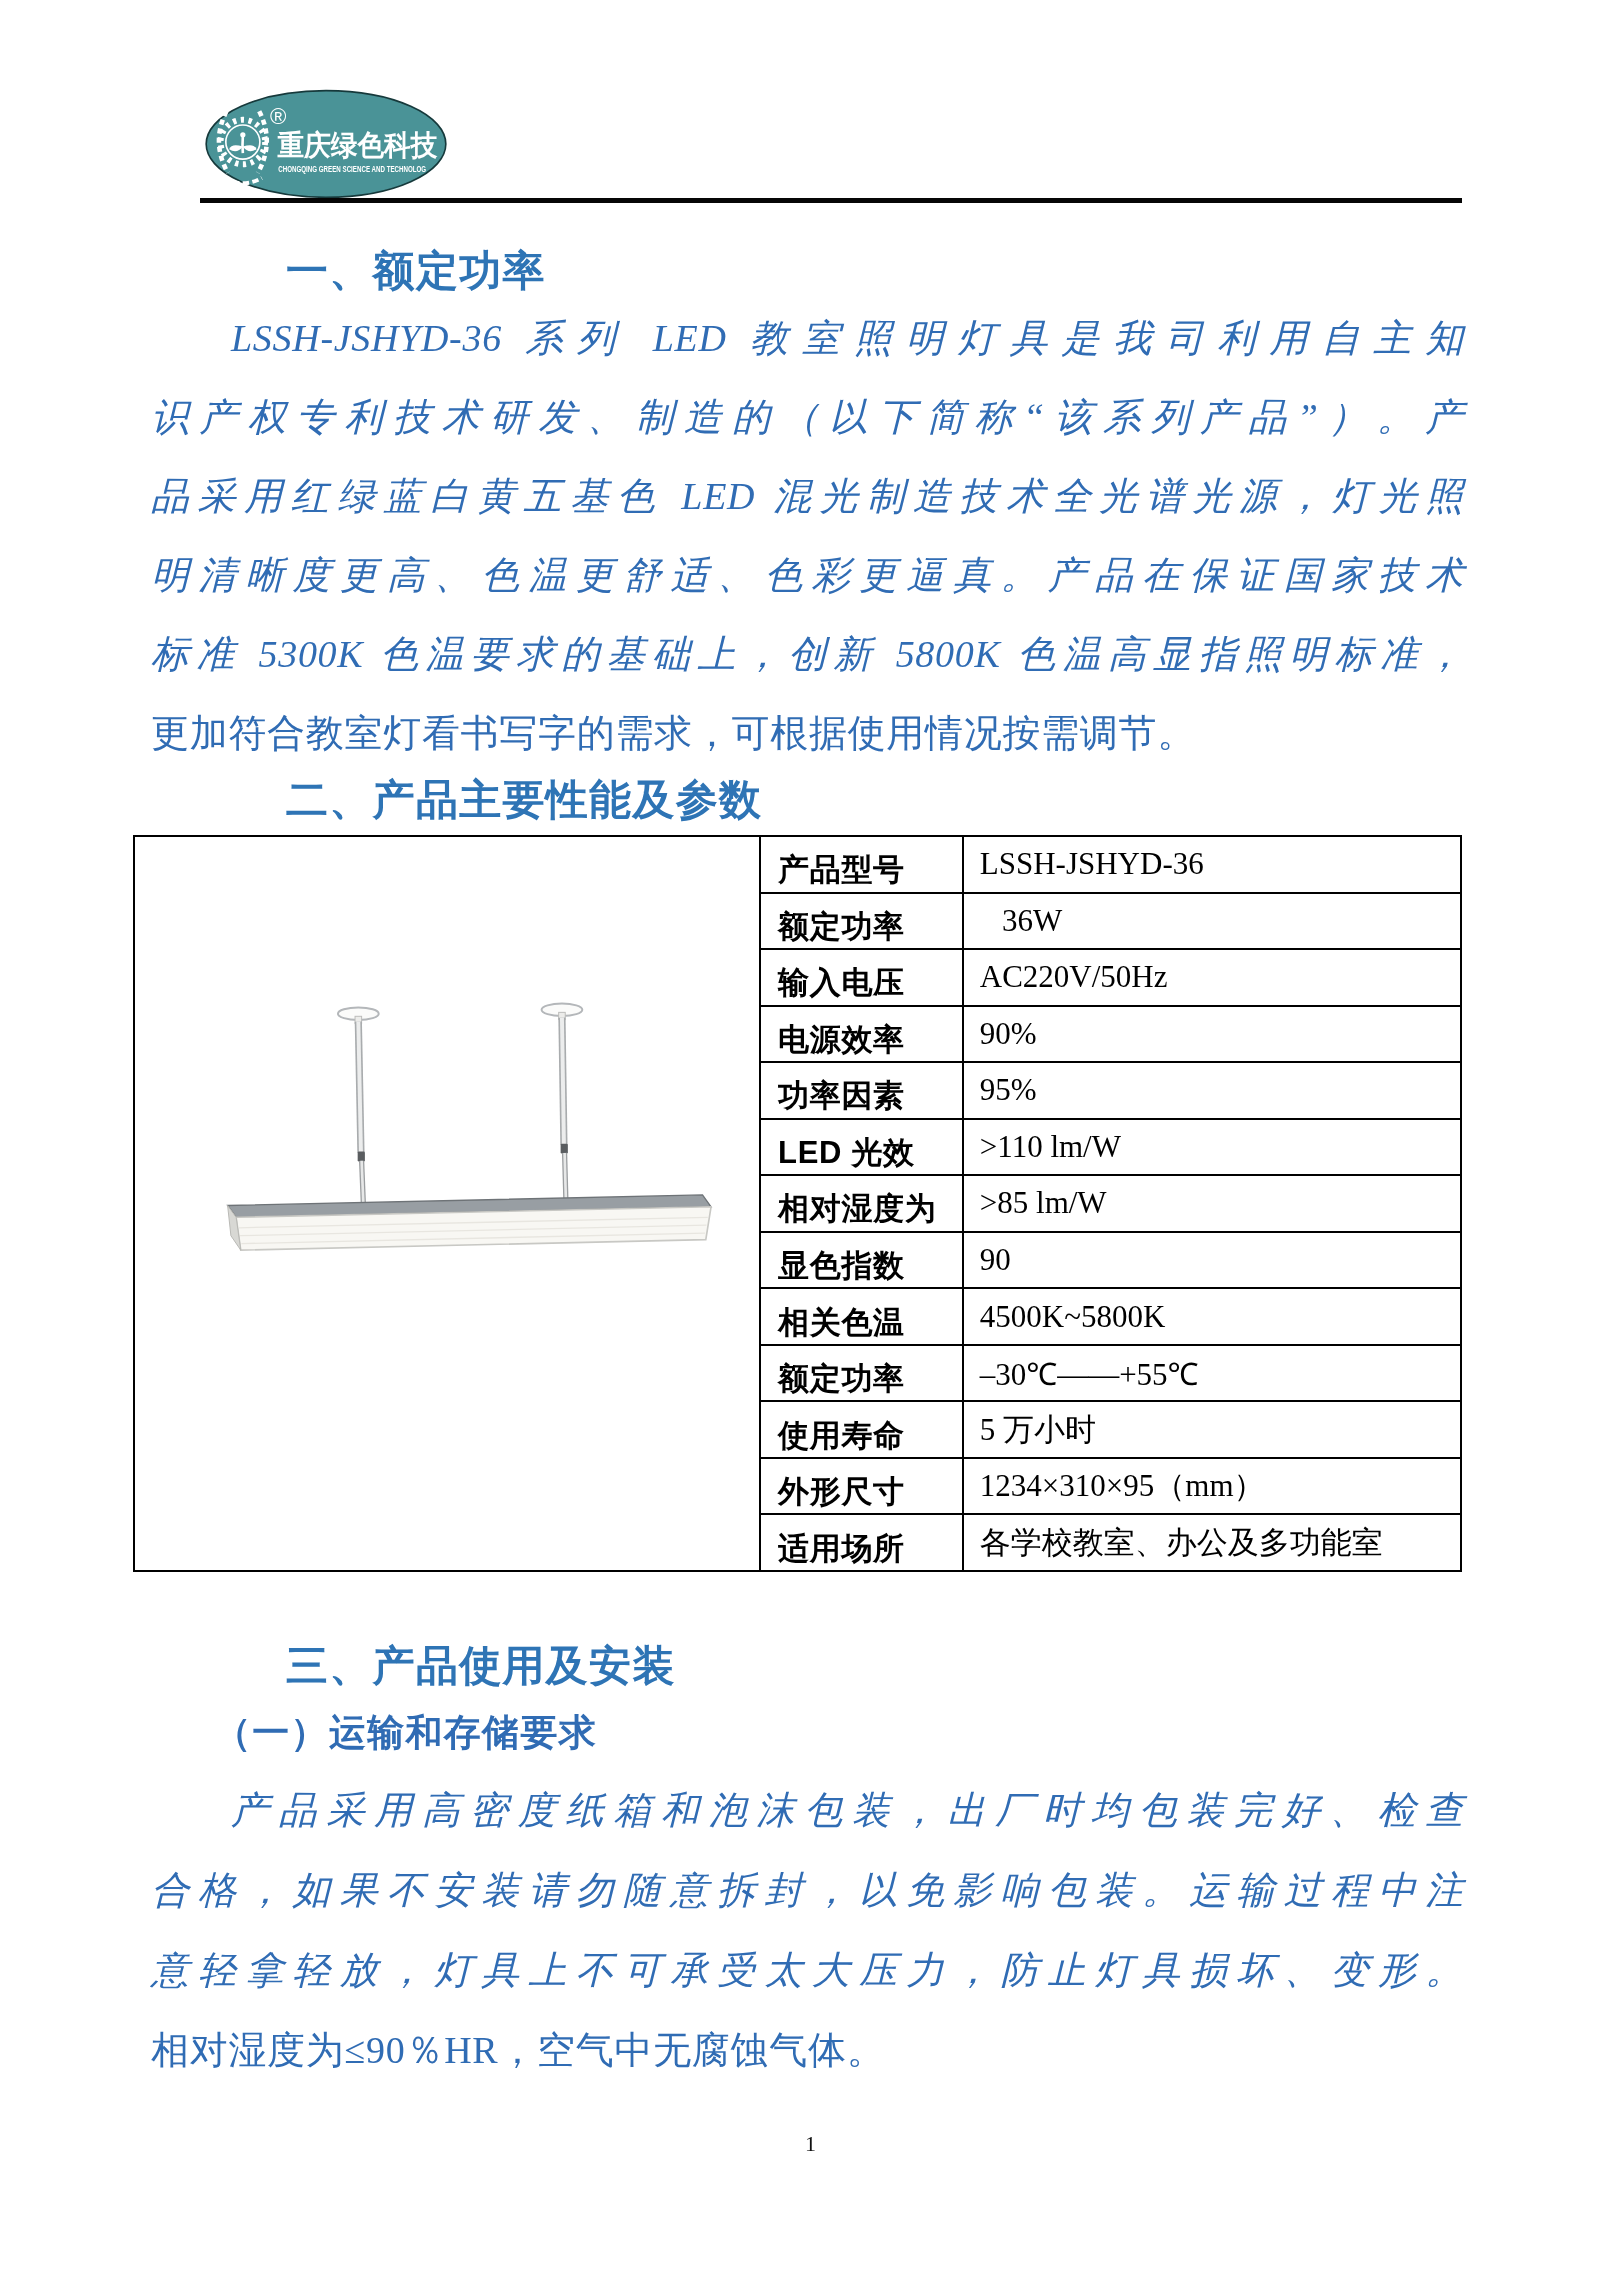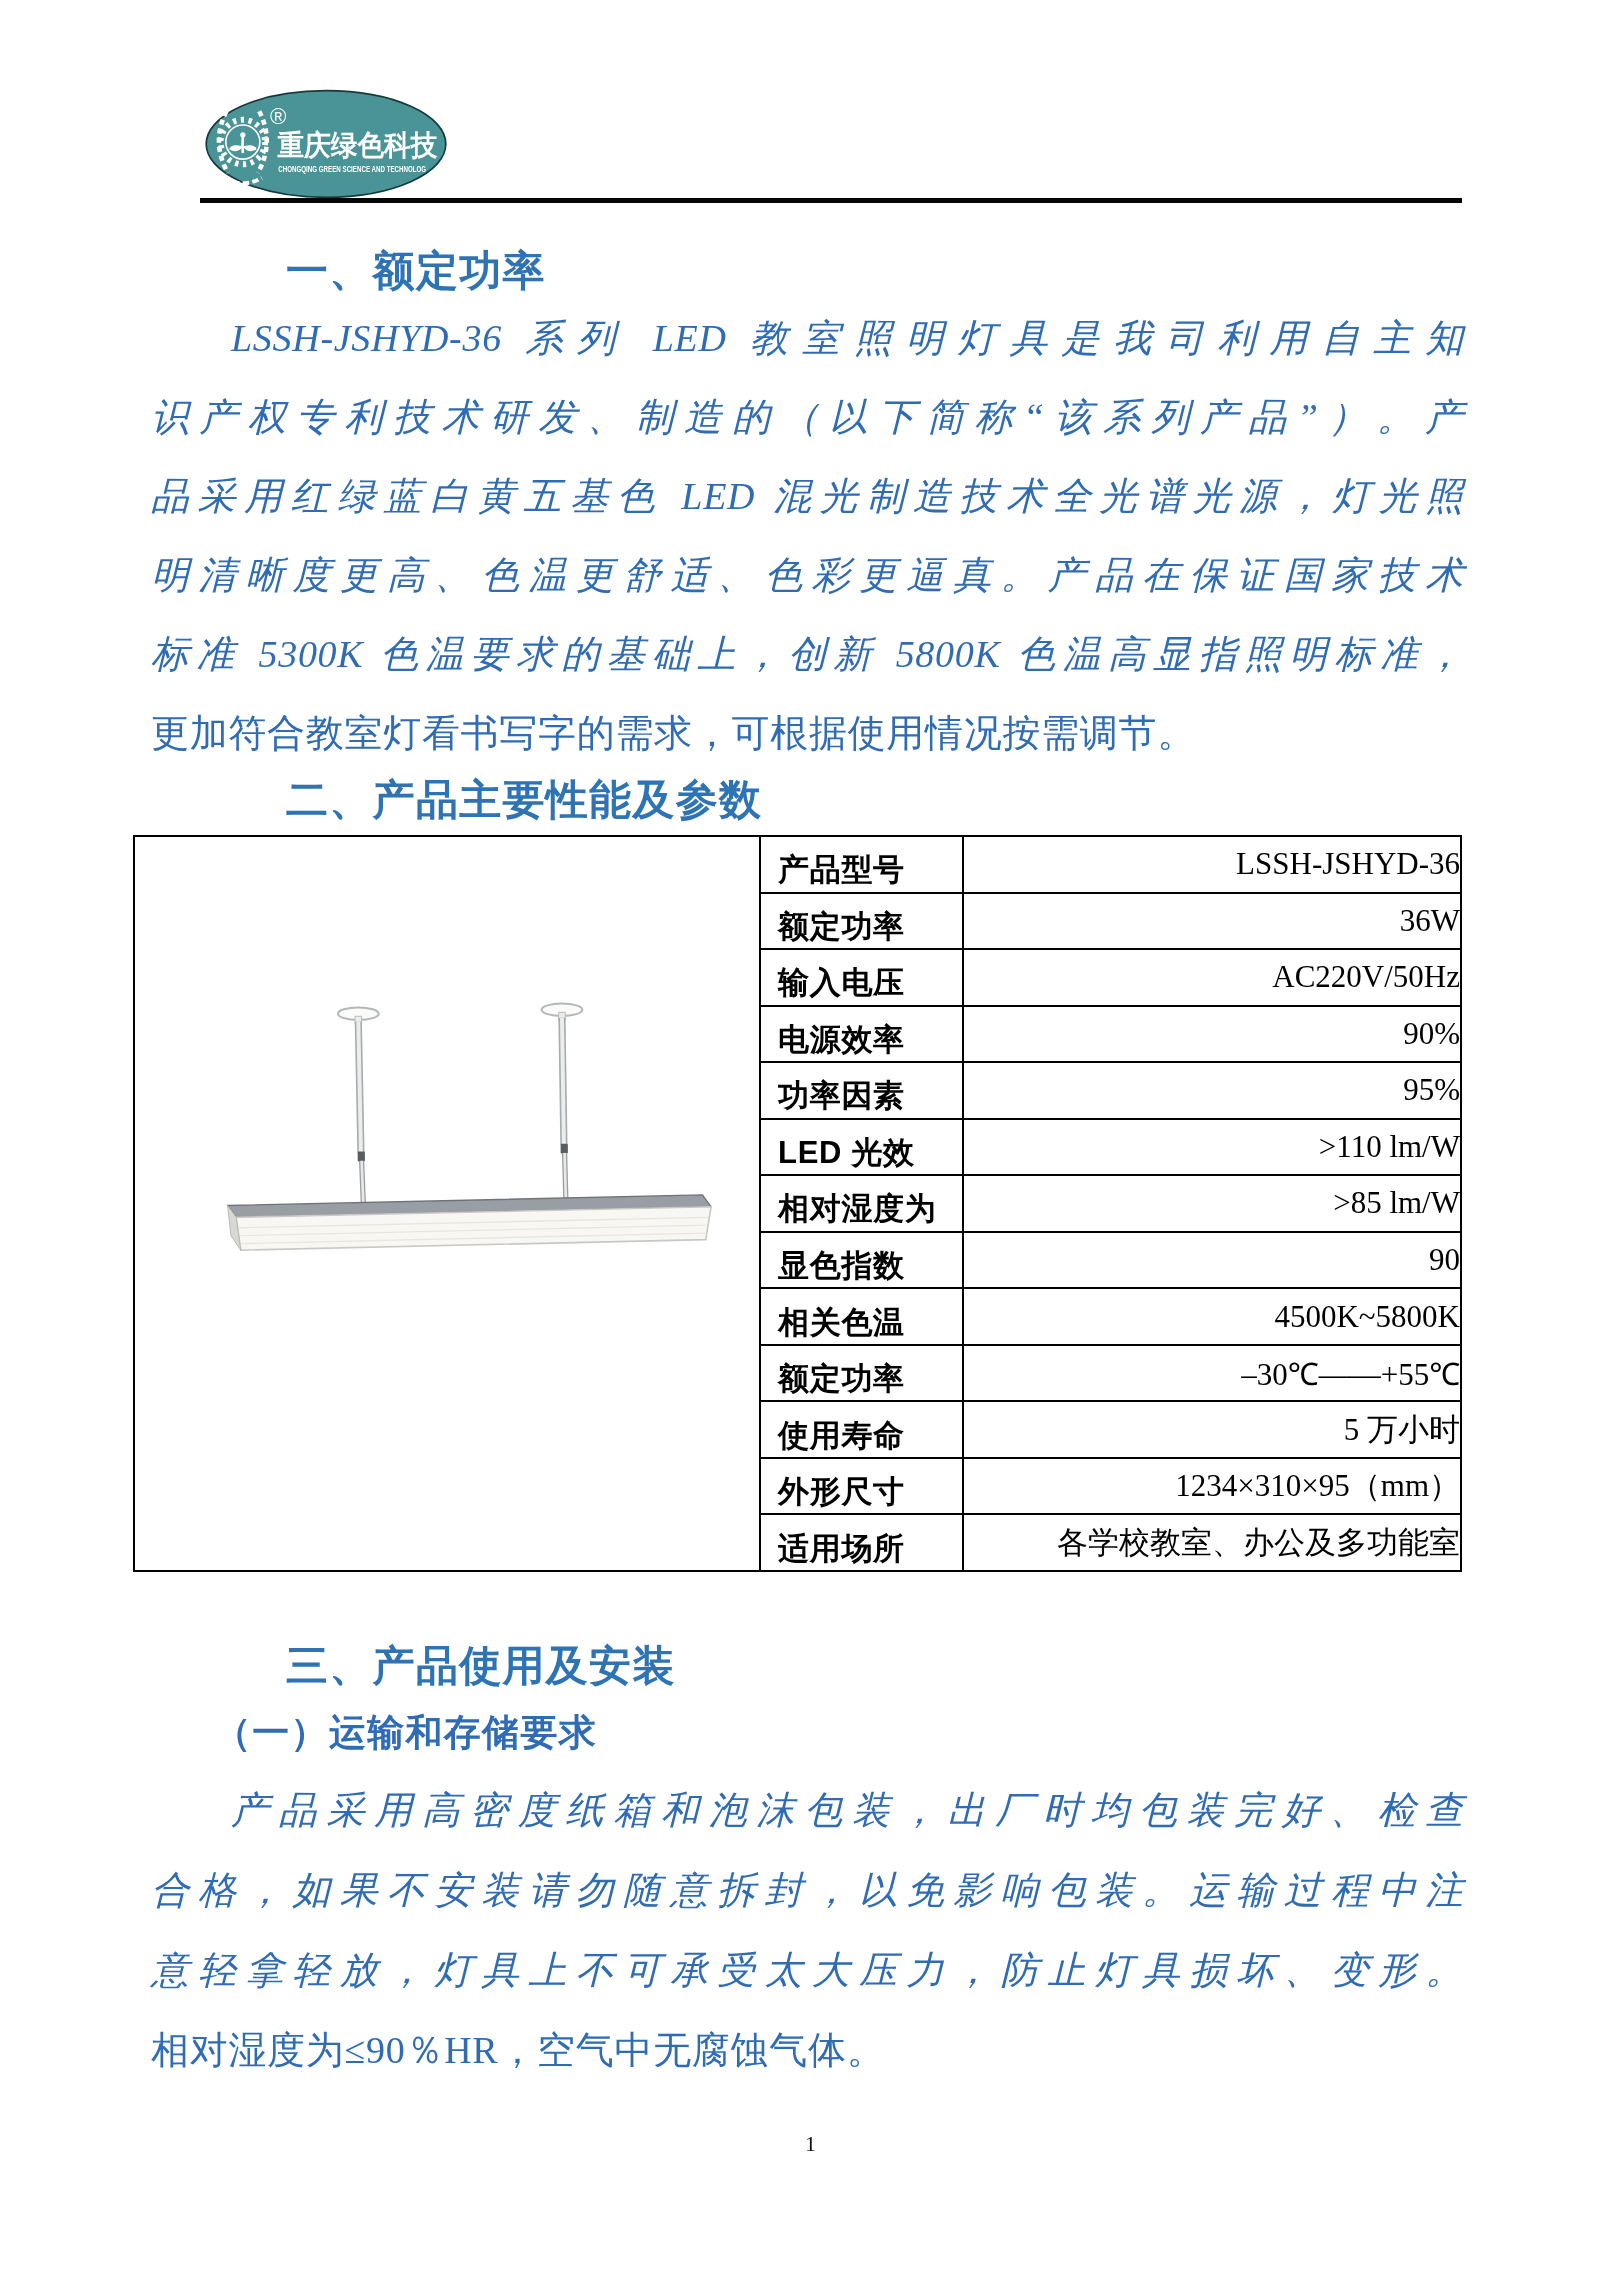--- a/index.html
+++ b/index.html
@@ -38,21 +38,20 @@
   .spec-table{border:2px solid #000;}
   td.c-img{width:624px;padding:0;}
   td.c-label{
     width:184px;font-size:31px;font-weight:bold;color:#000;
     padding:12px 0 0 17px;letter-spacing:0.7px;
     font-family:"Liberation Sans",sans-serif;
   }
   td.c-value{
     font-size:31px;color:#000;padding:0 0 0 15.8px;
     font-family:"Liberation Serif",serif;
-    text-align:right;
   }
   .lamp-svg{display:block;width:100%;height:100%;}
   
   .page-num{
     position:absolute;top:2131px;left:0;width:100%;text-align:center;
     font-size:22px;color:#111;
   }
 </style>
 </head>
 <body>
@@ -126,21 +125,21 @@
               <line x1="162" y1="618" x2="868" y2="602" stroke="#e8e6e0" stroke-width="2"></line>
               <polygon points="141,560 154,578 161,628 146,606" fill="#d8d8d4" stroke="#b9b9b5" stroke-width="1.5"></polygon>
             </g>
           </svg>
         </td>
         <td class="c-label">产品型号</td>
         <td class="c-value">LSSH-JSHYD-36</td>
       </tr>
       <tr>
         <td class="c-label">额定功率</td>
-        <td class="c-value" style="padding-left:21px">36W</td>
+        <td class="c-value" style="padding-left:38px">36W</td>
       </tr>
       <tr>
         <td class="c-label">输入电压</td>
         <td class="c-value">AC220V/50Hz</td>
       </tr>
       <tr>
         <td class="c-label">电源效率</td>
         <td class="c-value">90%</td>
       </tr>
       <tr>

